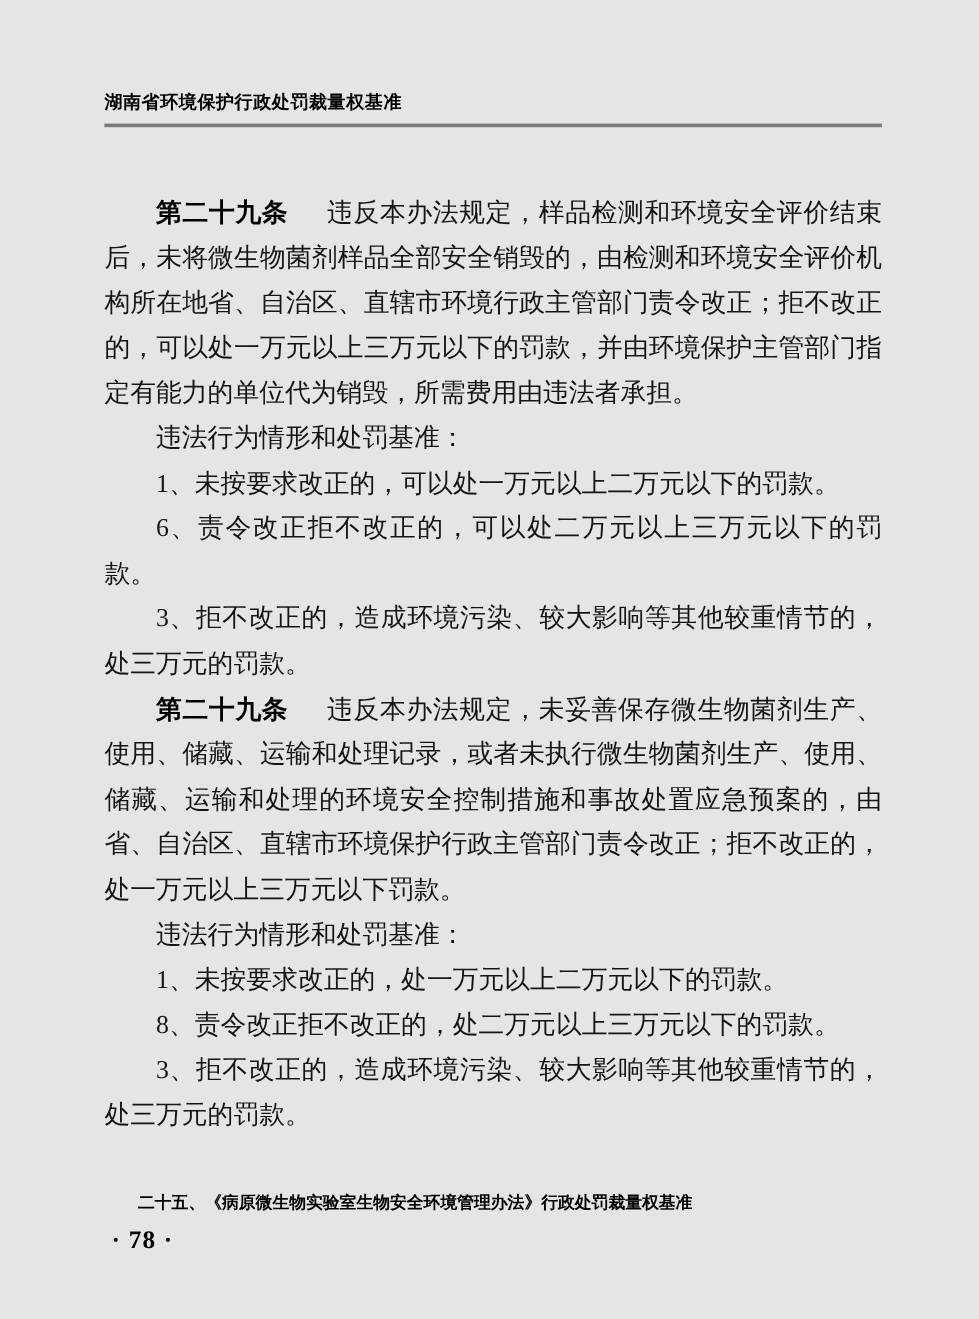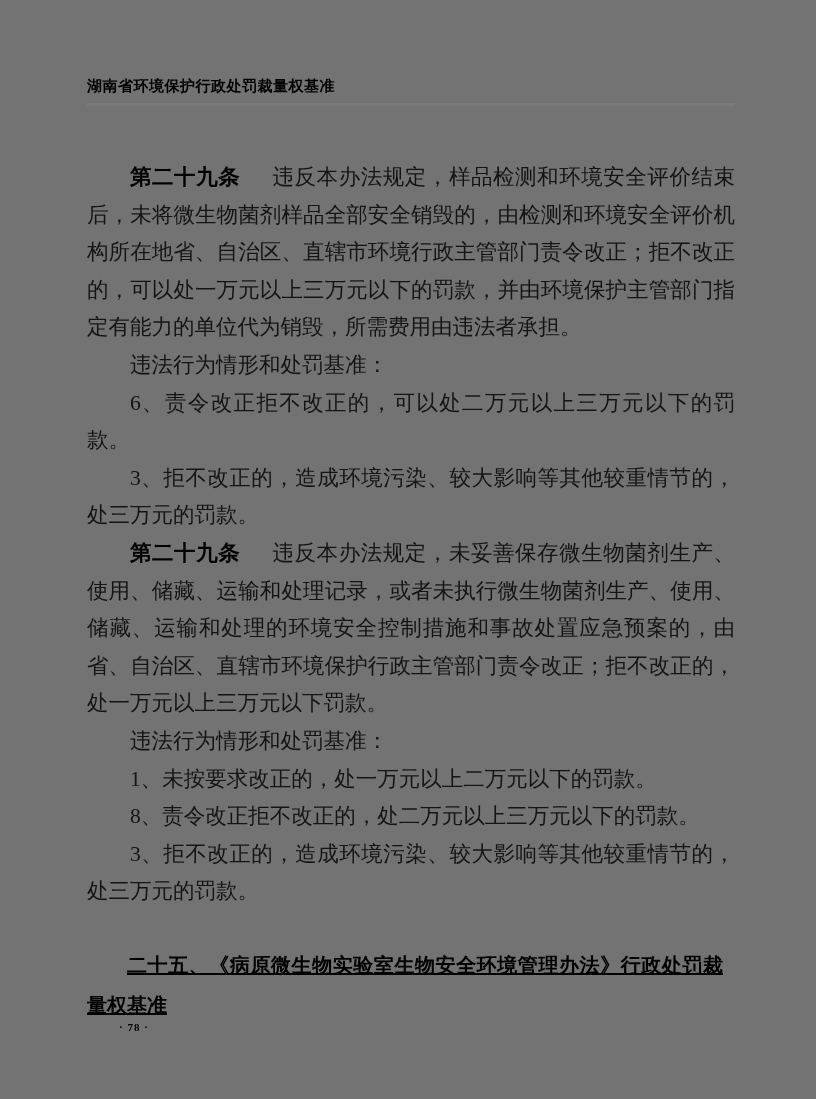--- a/index.html
+++ b/index.html
@@ -4,21 +4,21 @@
 <style>
   html, body {
     margin: 0;
     padding: 0;
     background: #ffffff;
   }
   .page {
     position: relative;
     width: 816px;
     height: 1099px;
-    background: #737373;
+    background: #e5e5e5;
     overflow: hidden;
     font-family: "Liberation Serif", serif;
     color: #141414;
   }
   .doc-header {
     position: absolute;
     left: 87px;
     right: 81px;
     top: 76px;
     font-family: "Liberation Sans", sans-serif;
@@ -48,47 +48,47 @@
     font-family: Liberation Sans, sans-serif;
     font-weight: bold;
     color: #000000;
     margin-right: 1.5em;
   }
   .section-heading {
     margin: 34px 12px 0 0;
     font-family: "Liberation Sans", sans-serif;
     font-weight: bold;
     color: #000000;
-    font-size: 20px;
+    font-size: 14px;
     line-height: 40px;
     text-indent: 2em;
     text-align: justify;
     text-justify: inter-ideograph;
-    text-decoration: underline;
   }
   .page-number {
     position: absolute;
-    left: 119px;
+    left: 93px;
     top: 1021px;
-    font-size: 11px;
+    font-size: 21px;
     font-weight: bold;
     letter-spacing: 1px;
     color: #000000;
   }
 </style>
 </head>
 <body>
 
 <div class="page">
 
   <div class="doc-header" style="border-bottom-color: rgb(123, 123, 123);">湖南省环境保护行政处罚裁量权基准</div>
 
   <div class="doc-body">
       <p class="para"><b class="term">第二十九条</b>违反本办法规定，样品检测和环境安全评价结束后，未将微生物菌剂样品全部安全销毁的，由检测和环境安全评价机构所在地省、自治区、直辖市环境行政主管部门责令改正；拒不改正的，可以处一万元以上三万元以下的罚款，并由环境保护主管部门指定有能力的单位代为销毁，所需费用由违法者承担。</p>
       <p class="para">违法行为情形和处罚基准：</p>
+      <p class="para">1、未按要求改正的，可以处一万元以上二万元以下的罚款。</p>
       <p class="para">6、责令改正拒不改正的，可以处二万元以上三万元以下的罚款。</p>
       <p class="para">3、拒不改正的，造成环境污染、较大影响等其他较重情节的，处三万元的罚款。</p>
       <p class="para"><b class="term">第二十九条</b>违反本办法规定，未妥善保存微生物菌剂生产、使用、储藏、运输和处理记录，或者未执行微生物菌剂生产、使用、储藏、运输和处理的环境安全控制措施和事故处置应急预案的，由省、自治区、直辖市环境保护行政主管部门责令改正；拒不改正的，处一万元以上三万元以下罚款。</p>
       <p class="para">违法行为情形和处罚基准：</p>
       <p class="para">1、未按要求改正的，处一万元以上二万元以下的罚款。</p>
       <p class="para">8、责令改正拒不改正的，处二万元以上三万元以下的罚款。</p>
       <p class="para">3、拒不改正的，造成环境污染、较大影响等其他较重情节的，处三万元的罚款。</p>
       <p class="section-heading">二十五、《病原微生物实验室生物安全环境管理办法》行政处罚裁量权基准</p>
     </div>
 

